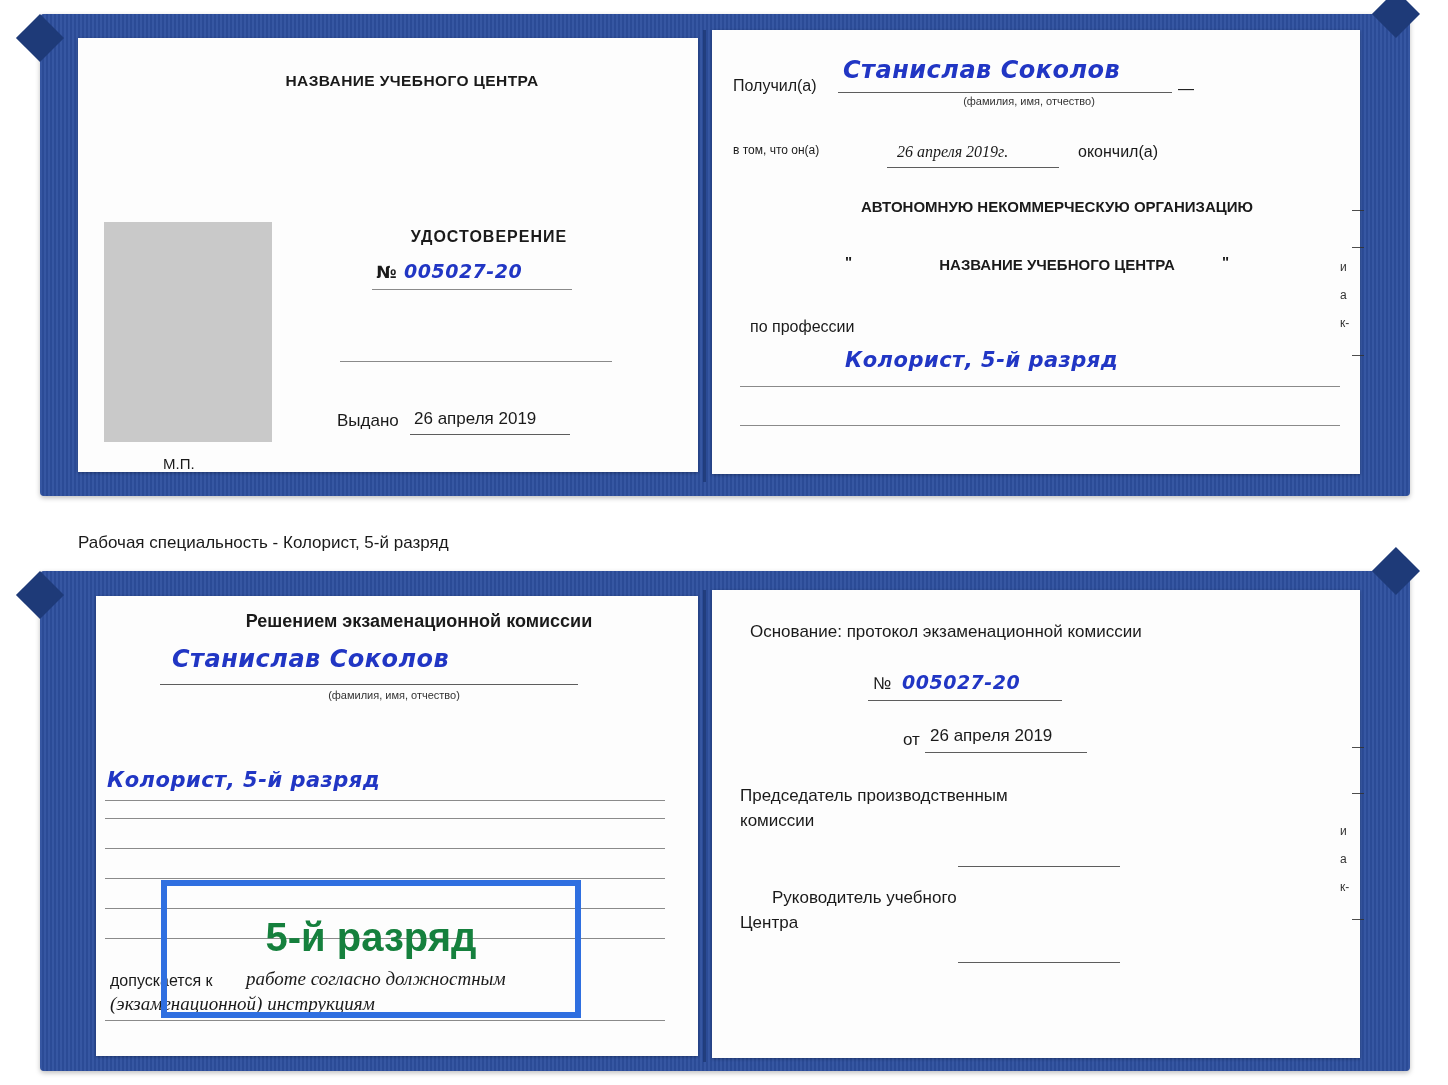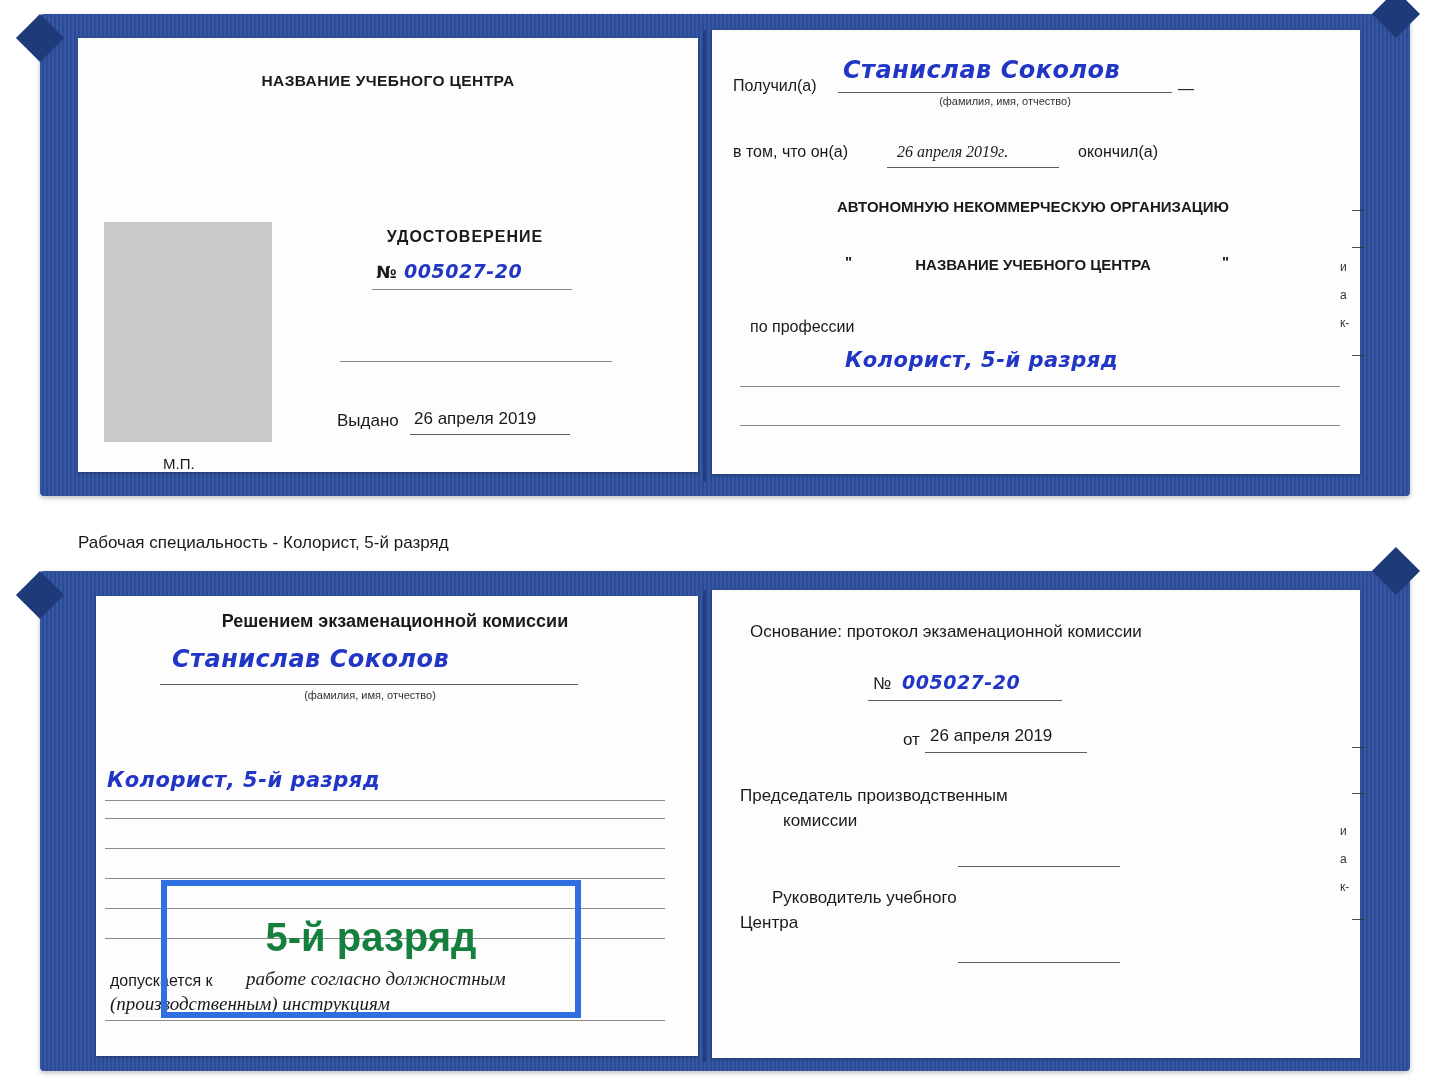--- a/index.html
+++ b/index.html
@@ -50,21 +50,21 @@
     border: 1px solid #24407f;
   }
 
   
   .t {
     position: absolute;
     white-space: pre;
     color: #1a1a1a;
   }
   .bold { font-weight: bold; }
-  .center { text-align: center; }
+  .center { text-align: center; padding-left: 24px; }
   .small { font-size: 11px; }
   .hand {
     font-family: "DejaVu Sans", sans-serif;
     color: #2136c4;
     font-style: italic;
     font-weight: bold;
     letter-spacing: .5px;
     text-align: right;
   }
   .ital {
@@ -147,21 +147,21 @@
   <div class="line dark" style="left:410px; top:434px; width:160px;"></div>
 
   <div class="t" style="left:163px; top:455px; font-size:15px;">М.П.</div>
 
   <div class="t" style="left:733px; top:77px; font-size:16px;">Получил(а)</div>
   <div class="t hand" style="left:843px; top:56px; font-size:24px;">Станислав Соколов</div>
   <div class="line dark" style="left:838px; top:92px; width:334px;"></div>
   <div class="t small center" style="left:870px; top:95px; width:270px; color:#333;">(фамилия, имя, отчество)</div>
   <div class="t" style="left:1178px; top:80px; font-size:16px;">—</div>
 
-  <div class="t" style="left:733px; top:143px; font-size:16px;">в том, что он(а)</div>
+  <div class="t" style="left:733px; top:143px; font-size:12px;">в том, что он(а)</div>
   <div class="t ital" style="left:897px; top:143px; font-size:16px;">26 апреля 2019г.</div>
   <div class="line dark" style="left:887px; top:167px; width:172px;"></div>
   <div class="t" style="left:1078px; top:143px; font-size:16px;">окончил(а)</div>
 
   <div class="t bold center" style="left:733px; top:198px; width:600px; font-size:15px;">АВТОНОМНУЮ НЕКОММЕРЧЕСКУЮ ОРГАНИЗАЦИЮ</div>
   <div class="t bold" style="left:845px; top:253px; font-size:15px;">"</div>
   <div class="t bold center" style="left:733px; top:256px; width:600px; font-size:15px;">НАЗВАНИЕ УЧЕБНОГО ЦЕНТРА</div>
   <div class="t bold" style="left:1222px; top:253px; font-size:15px;">"</div>
 
   <div class="t" style="left:750px; top:318px; font-size:16px;">по профессии</div>
@@ -197,38 +197,38 @@
 
   <div class="line" style="left:105px; top:800px; width:560px;"></div>
   <div class="line" style="left:105px; top:818px; width:560px;"></div>
   <div class="line" style="left:105px; top:848px; width:560px;"></div>
   <div class="line" style="left:105px; top:878px; width:560px;"></div>
   <div class="line" style="left:105px; top:908px; width:560px;"></div>
   <div class="line" style="left:105px; top:938px; width:560px;"></div>
 
   <div class="t" style="left:110px; top:972px; font-size:16px;">допускается к</div>
   <div class="t ital" style="left:246px; top:968px; font-size:19px;">работе согласно должностным</div>
-  <div class="t ital" style="left:110px; top:993px; font-size:19px;">(производственным) инструкциям</div>
+  <div class="t ital" style="left:110px; top:993px; font-size:19px;">(экзаменационной) инструкциям</div>
   <div class="line" style="left:105px; top:1020px; width:560px;"></div>
 
   <div class="highlight-box" style="left:161px; top:880px; width:420px; height:138px;"></div>
   <div class="highlight-text" style="left:161px; top:915px; width:420px; text-align:center;">5-й разряд</div>
 
   <div class="t" style="left:750px; top:622px; font-size:17px;">Основание: протокол экзаменационной комиссии</div>
 
   <div class="t" style="left:873px; top:674px; font-size:17px;">№</div>
   <div class="t hand" style="left:902px; top:671px; font-size:19px;">005027-20</div>
   <div class="line dark" style="left:868px; top:700px; width:194px;"></div>
 
   <div class="t" style="left:903px; top:730px; font-size:17px;">от</div>
   <div class="t" style="left:930px; top:726px; font-size:17px;">26 апреля 2019</div>
   <div class="line dark" style="left:925px; top:752px; width:162px;"></div>
 
   <div class="t" style="left:740px; top:786px; font-size:17px;">Председатель производственным</div>
-  <div class="t" style="left:740px; top:811px; font-size:17px;margin-left:43px;">комиссии</div>
+  <div class="t" style="left:740px; top:811px; font-size:17px;">комиссии</div>
   <div class="line dark" style="left:958px; top:866px; width:162px;"></div>
 
   <div class="t" style="left:740px; top:888px; font-size:17px;margin-left:32px;">Руководитель учебного</div>
   <div class="t" style="left:740px; top:913px; font-size:17px;">Центра</div>
   <div class="line dark" style="left:958px; top:962px; width:162px;"></div>
 
   <div class="sliver" style="left:1352px; top:740px;">—</div>
   <div class="sliver" style="left:1352px; top:786px;">—</div>
   <div class="sliver" style="left:1340px; top:824px;">и</div>
   <div class="sliver" style="left:1340px; top:852px;">а</div>

